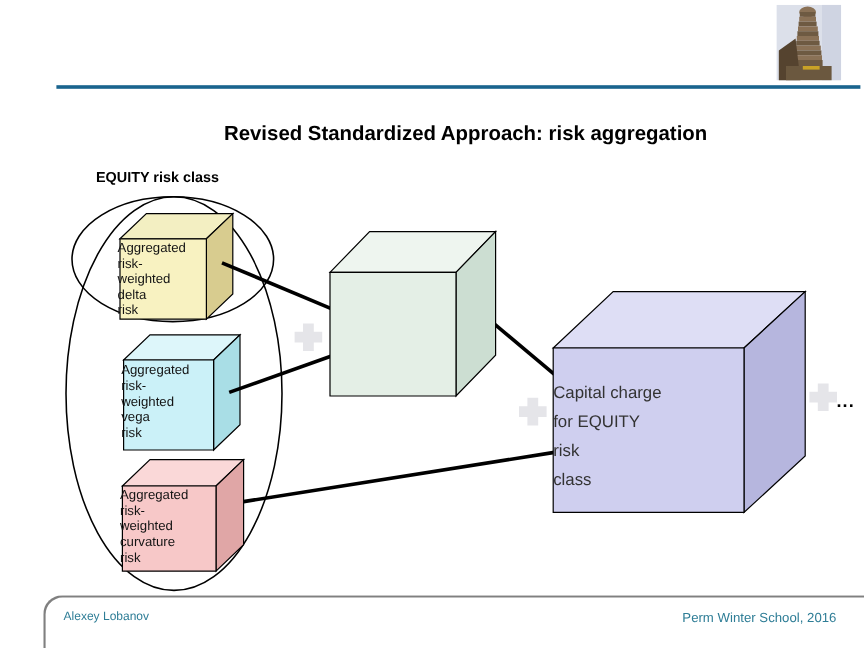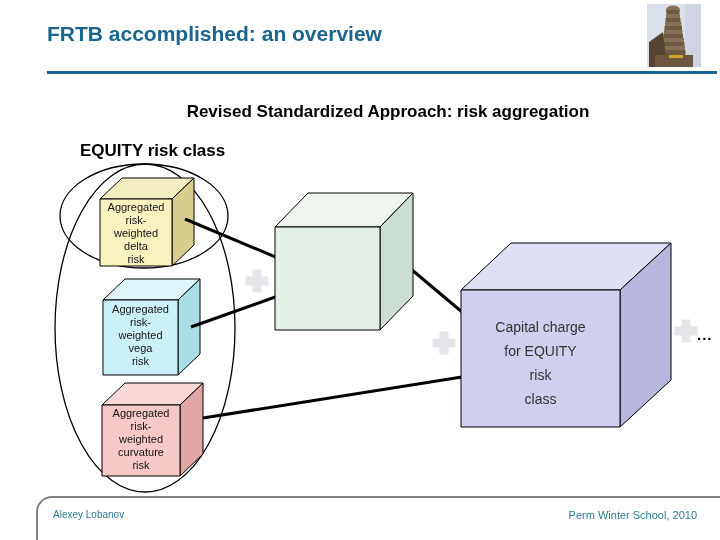--- a/index.html
+++ b/index.html
@@ -6,46 +6,45 @@
   .slide{position:relative;width:720px;height:540px;background:#ffffff;overflow:hidden;
          font-family:"Liberation Sans",sans-serif;}
 
   .title{position:absolute;left:47px;top:22px;font-size:21px;font-weight:bold;
          color:#1A648E;white-space:nowrap;}
   .rule{position:absolute;left:47px;top:71px;width:670px;height:3px;background:#1A648E;}
   .logo{position:absolute;left:647px;top:4px;width:54px;height:63px;}
 
   .subtitle{position:absolute;left:0;top:102px;width:720px;text-align:center;
             font-size:17px;font-weight:bold;color:#000;padding-left:28px;}
-  .section-label{position:absolute;left:80px;top:141px;font-size:17px;font-weight:bold;color:#000;}
+  .section-label{position:absolute;left:80px;top:141px;font-size:12px;font-weight:bold;color:#000;}
 
   .diagram{position:absolute;left:0;top:0;}
 
-  .boxlabel{position:absolute;text-align:center;white-space:pre-line;color:#141414;}
+  .boxlabel{position:absolute;text-align:left;white-space:pre-line;color:#141414;}
   .delta-label{left:98px;top:201px;width:76px;font-size:11px;line-height:13px;}
   .vega-label{left:101px;top:303px;width:79px;font-size:11px;line-height:13px;}
   .curvature-label{left:100px;top:407px;width:82px;font-size:11px;line-height:13px;}
   .linear-label{left:273px;top:249px;width:109px;font-size:13px;line-height:16px;color:#333;}
   .capital-label{left:461px;top:315px;width:159px;font-size:14px;line-height:24px;color:#333;}
 
   .dots{position:absolute;left:697px;top:326px;font-size:15px;font-weight:bold;
         color:#000;letter-spacing:1px;}
 
   .footer-line{position:absolute;left:36px;top:496px;width:682px;height:43px;
                border-top:2px solid #808080;border-left:2px solid #808080;
                border-top-left-radius:16px;}
   .footer-author{position:absolute;left:53px;top:509px;font-size:10px;color:#2E7D96;}
   .footer-event{position:absolute;right:23px;top:509px;font-size:11px;color:#2E7D96;}
 </style>
 </head>
 <body>
 
 <div class="slide">
 
-  <div class="title">FRTB accomplished: an overview</div>
 
   <div class="logo">
     <svg width="54" height="63" viewBox="0 0 54 63" xmlns="http://www.w3.org/2000/svg">
       <rect x="0" y="0" width="54" height="63" fill="#DCE0EA"></rect>
       <rect x="38" y="0" width="16" height="63" fill="#CFD4E2"></rect>
       <ellipse cx="26" cy="6" rx="7" ry="4.5" fill="#8A7156"></ellipse>
       <rect x="19.5" y="6" width="13" height="4" fill="#6E5A42"></rect>
       <rect x="19" y="10" width="14" height="4" fill="#8A7156"></rect>
       <rect x="18.5" y="14" width="15" height="4" fill="#6E5A42"></rect>
       <rect x="18" y="18" width="16.5" height="4" fill="#8A7156"></rect>
@@ -130,15 +129,15 @@
 risk</div>
   <div class="boxlabel capital-label">Capital charge
 for EQUITY
 risk
 class</div>
 
   <div class="dots">...</div>
 
   <div class="footer-line"></div>
   <div class="footer-author">Alexey Lobanov</div>
-  <div class="footer-event">Perm Winter School, 2010</div>
+  <div class="footer-event">Perm Winter School, 2016</div>
 
 </div>
 
 </body></html>

